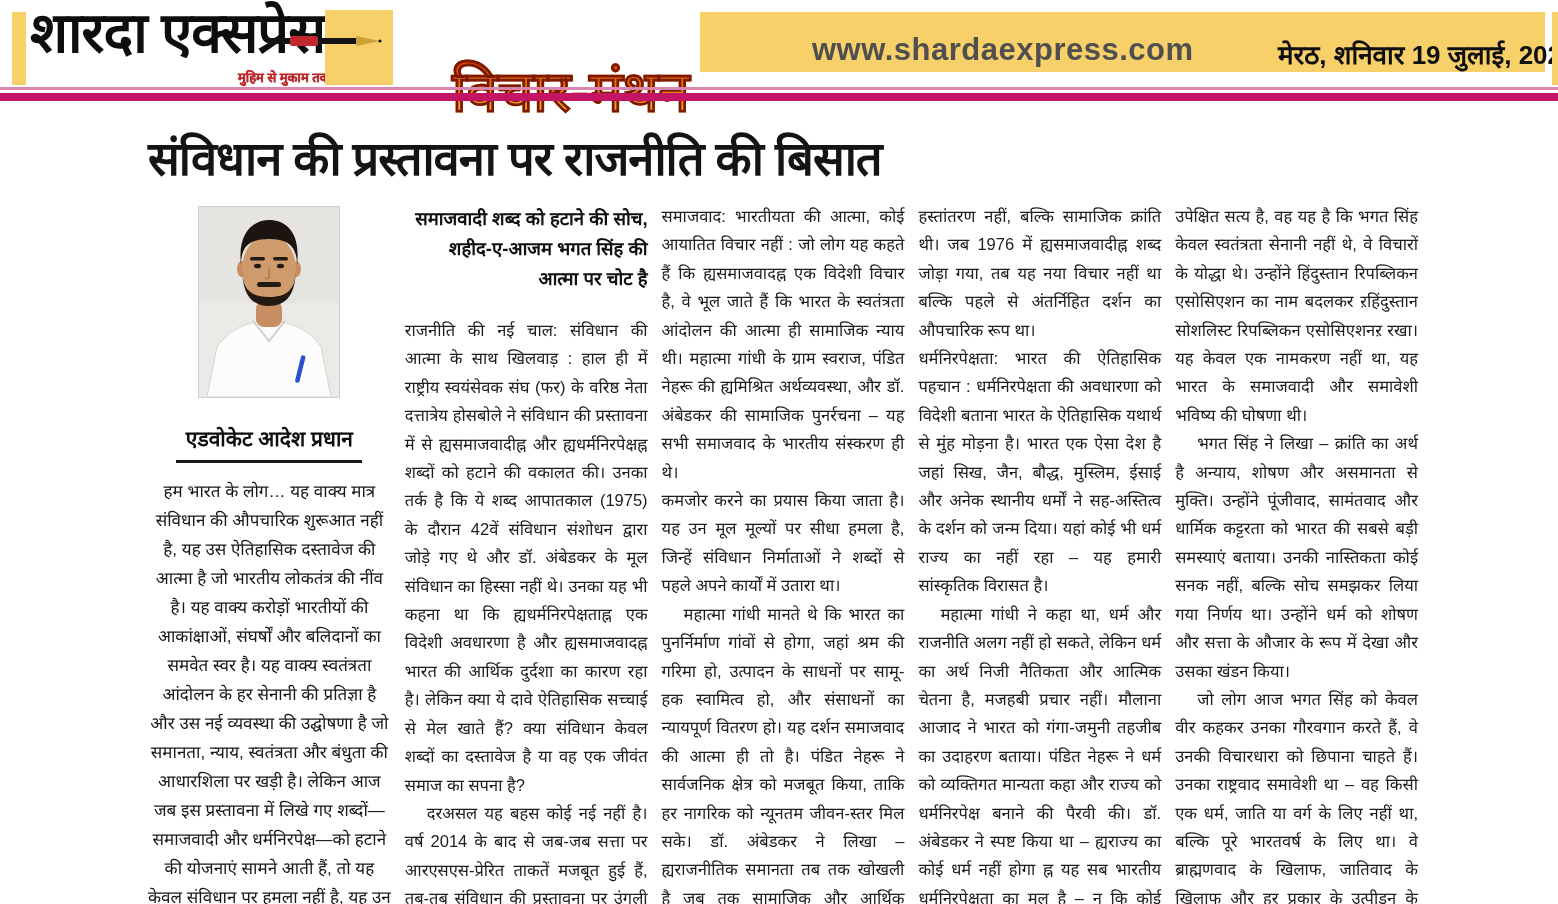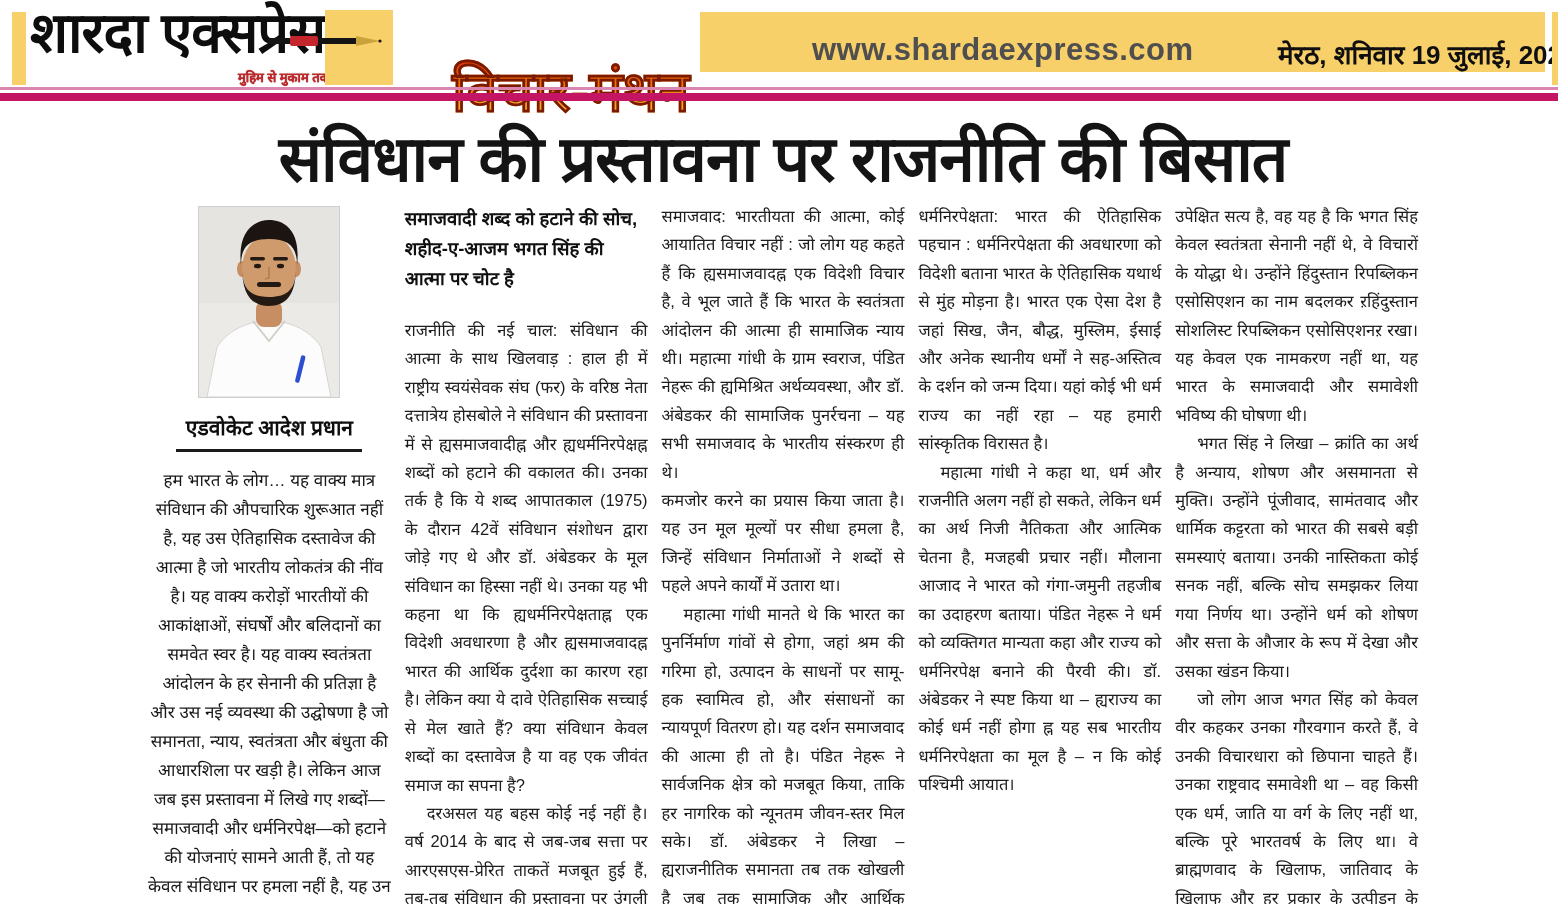--- a/index.html
+++ b/index.html
@@ -24,35 +24,35 @@
     -webkit-text-stroke:1px #7a1a02;
   }
   .yellow-band{position:absolute;left:700px;top:12px;width:845px;height:60px;background:var(--header-yellow,#F8D06A);}
   .yellow-sliver{position:absolute;right:0;top:12px;width:6px;height:73px;background:var(--header-yellow,#F8D06A);}
   .website{position:absolute;left:112px;top:20px;font-size:31px;font-weight:bold;color:#4f4f4f;letter-spacing:0.5px;}
   .dateline{position:absolute;left:578px;top:24px;font-size:26px;font-weight:bold;color:#0f0f0f;white-space:nowrap;}
   .rule-thin{position:absolute;left:0;top:87px;width:1558px;height:3px;background:var(--rule-pink,#DB86B0);}
   .rule-thick{position:absolute;left:0;top:93px;width:1558px;height:8px;background:var(--rule-magenta,#C31563);}
   
   .headline{
-    margin:26px 140px 0 148px;text-align:center;
-    font-size:64px;font-weight:800;color:#141414;letter-spacing:-1px;line-height:58px;
+    margin:26px 140px 0 148px;
+    font-size:47px;font-weight:800;color:#141414;letter-spacing:-1px;line-height:58px;
   }
   
   .columns{display:flex;gap:14px;margin:14px 140px 0 148px;height:658px;}
   .col{flex:1;display:flex;flex-direction:column;min-width:0;}
   .blocks{flex:1;display:flex;flex-direction:column;}
   .blocks p{margin:0;font-size:16.5px;line-height:28.4px;text-align:justify;color:#1c1c1c;text-justify:inter-word;}
   .blocks p.indent{text-indent:22px;}
   .blocks p .b{font-weight:normal;}
   .blocks p.intro{text-align:center;font-size:17px;line-height:29px;color:#161616;}
-  .subhead{font-weight:bold;font-size:18.5px;line-height:30px;text-align:left;margin:2px 0 22px;color:#101010;}
+  .subhead{font-weight:bold;font-size:18.5px;line-height:30px;text-align:right;margin:2px 0 22px;color:#101010;}
   
   .photo{margin:4px auto 10px;width:140px;height:190px;border:1px solid #cfcfcf;background:#e9e7e4;flex:none;}
-  .byline{text-align:center;font-weight:bold;font-size:21px;color:#0e0e0e;margin:5px 0 8px;flex:none;}
+  .byline{text-align:center;font-weight:bold;font-size:21px;color:#0e0e0e;margin:16px 0 8px;flex:none;}
   .byline-rule{width:186px;height:3px;background:#1a1a1a;margin:0 auto 14px;flex:none;}
 </style>
 </head>
 <body>
 
 <header>
   <div class="yellow-tab"></div>
 
   <div class="brand">
     <div class="brand-name">शारदा एक्सप्रेस</div>
@@ -127,20 +127,21 @@
     </section>
   <section class="col">
       <div class="blocks">
         <p class=""><span class="b">समाजवाद: भारतीयता की आत्मा, कोई आयातित विचार नहीं :</span><span> जो लोग यह कहते हैं कि ह्यसमाजवादह्न एक विदेशी विचार है, वे भूल जाते हैं कि भारत के स्वतंत्रता आंदोलन की आत्मा ही सामाजिक न्याय थी। महात्मा गांधी के ग्राम स्वराज, पंडित नेहरू की ह्यमिश्रित अर्थव्यवस्था, और डॉ. अंबेडकर की सामाजिक पुनर्रचना – यह सभी समाजवाद के भारतीय संस्करण ही थे।</span></p>
         <p class=""><span>कमजोर करने का प्रयास किया जाता है। यह उन मूल मूल्यों पर सीधा हमला है, जिन्हें संविधान निर्माताओं ने शब्दों से पहले अपने कार्यों में उतारा था।</span></p>
         <p class=" indent"><span>महात्मा गांधी मानते थे कि भारत का पुनर्निर्माण गांवों से होगा, जहां श्रम की गरिमा हो, उत्पादन के साधनों पर सामू-हक स्वामित्व हो, और संसाधनों का न्यायपूर्ण वितरण हो। यह दर्शन समाजवाद की आत्मा ही तो है। पंडित नेहरू ने सार्वजनिक क्षेत्र को मजबूत किया, ताकि हर नागरिक को न्यूनतम जीवन-स्तर मिल सके। डॉ. अंबेडकर ने लिखा – ह्यराजनीतिक समानता तब तक खोखली है जब तक सामाजिक और आर्थिक असमानता बनी रहती है ह्न</span></p>
       </div>
     </section>
   <section class="col">
       <div class="blocks">
+        <p class=""><span>हस्तांतरण नहीं, बल्कि सामाजिक क्रांति थी। जब 1976 में ह्यसमाजवादीह्न शब्द जोड़ा गया, तब यह नया विचार नहीं था बल्कि पहले से अंतर्निहित दर्शन का औपचारिक रूप था।</span></p>
         <p class=""><span class="b">धर्मनिरपेक्षता: भारत की ऐतिहासिक पहचान :</span><span> धर्मनिरपेक्षता की अवधारणा को विदेशी बताना भारत के ऐतिहासिक यथार्थ से मुंह मोड़ना है। भारत एक ऐसा देश है जहां सिख, जैन, बौद्ध, मुस्लिम, ईसाई और अनेक स्थानीय धर्मों ने सह-अस्तित्व के दर्शन को जन्म दिया। यहां कोई भी धर्म राज्य का नहीं रहा – यह हमारी सांस्कृतिक विरासत है।</span></p>
         <p class=" indent"><span>महात्मा गांधी ने कहा था, धर्म और राजनीति अलग नहीं हो सकते, लेकिन धर्म का अर्थ निजी नैतिकता और आत्मिक चेतना है, मजहबी प्रचार नहीं। मौलाना आजाद ने भारत को गंगा-जमुनी तहजीब का उदाहरण बताया। पंडित नेहरू ने धर्म को व्यक्तिगत मान्यता कहा और राज्य को धर्मनिरपेक्ष बनाने की पैरवी की। डॉ. अंबेडकर ने स्पष्ट किया था – ह्यराज्य का कोई धर्म नहीं होगा ह्न यह सब भारतीय धर्मनिरपेक्षता का मूल है – न कि कोई पश्चिमी आयात।</span></p>
       </div>
     </section>
   <section class="col">
       <div class="blocks">
         <p class=""><span>उपेक्षित सत्य है, वह यह है कि भगत सिंह केवल स्वतंत्रता सेनानी नहीं थे, वे विचारों के योद्धा थे। उन्होंने हिंदुस्तान रिपब्लिकन एसोसिएशन का नाम बदलकर ऱहिंदुस्तान सोशलिस्ट रिपब्लिकन एसोसिएशनऱ रखा। यह केवल एक नामकरण नहीं था, यह भारत के समाजवादी और समावेशी भविष्य की घोषणा थी।</span></p>
         <p class=" indent"><span>भगत सिंह ने लिखा – क्रांति का अर्थ है अन्याय, शोषण और असमानता से मुक्ति। उन्होंने पूंजीवाद, सामंतवाद और धार्मिक कट्टरता को भारत की सबसे बड़ी समस्याएं बताया। उनकी नास्तिकता कोई सनक नहीं, बल्कि सोच समझकर लिया गया निर्णय था। उन्होंने धर्म को शोषण और सत्ता के औजार के रूप में देखा और उसका खंडन किया।</span></p>
         <p class=" indent"><span>जो लोग आज भगत सिंह को केवल वीर कहकर उनका गौरवगान करते हैं, वे उनकी विचारधारा को छिपाना चाहते हैं। उनका राष्ट्रवाद समावेशी था – वह किसी एक धर्म, जाति या वर्ग के लिए नहीं था, बल्कि पूरे भारतवर्ष के लिए था। वे ब्राह्मणवाद के खिलाफ, जातिवाद के खिलाफ और हर प्रकार के उत्पीड़न के खिलाफ थे। उनके लिए क्रांति का अर्थ ह्यआजादीह्न से बहुत आगे जाकर सामाजिक न्याय था।</span></p>
       </div>

